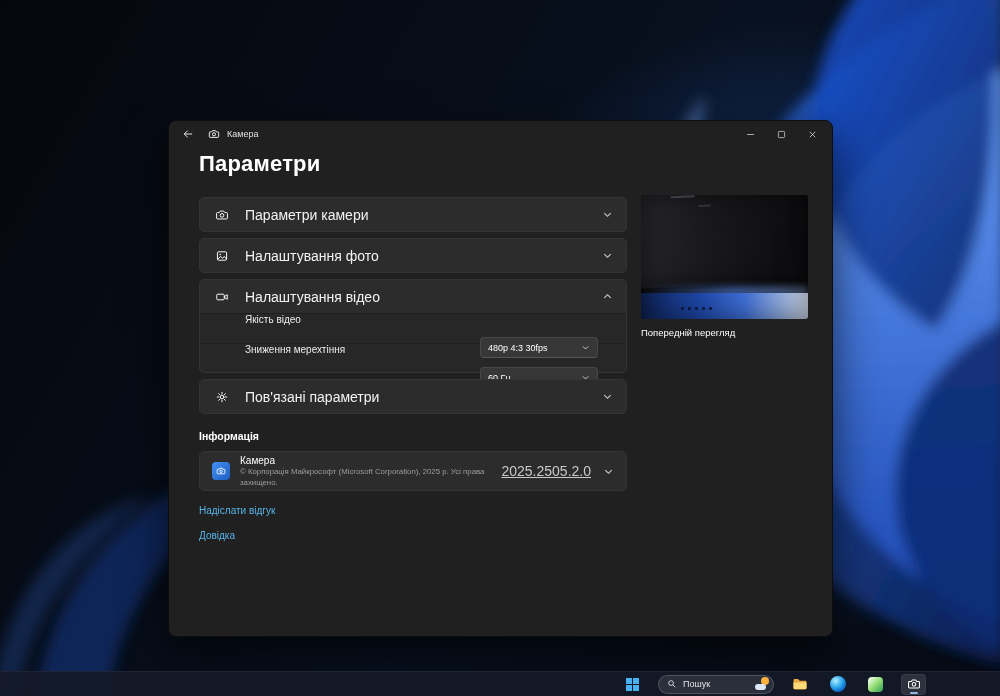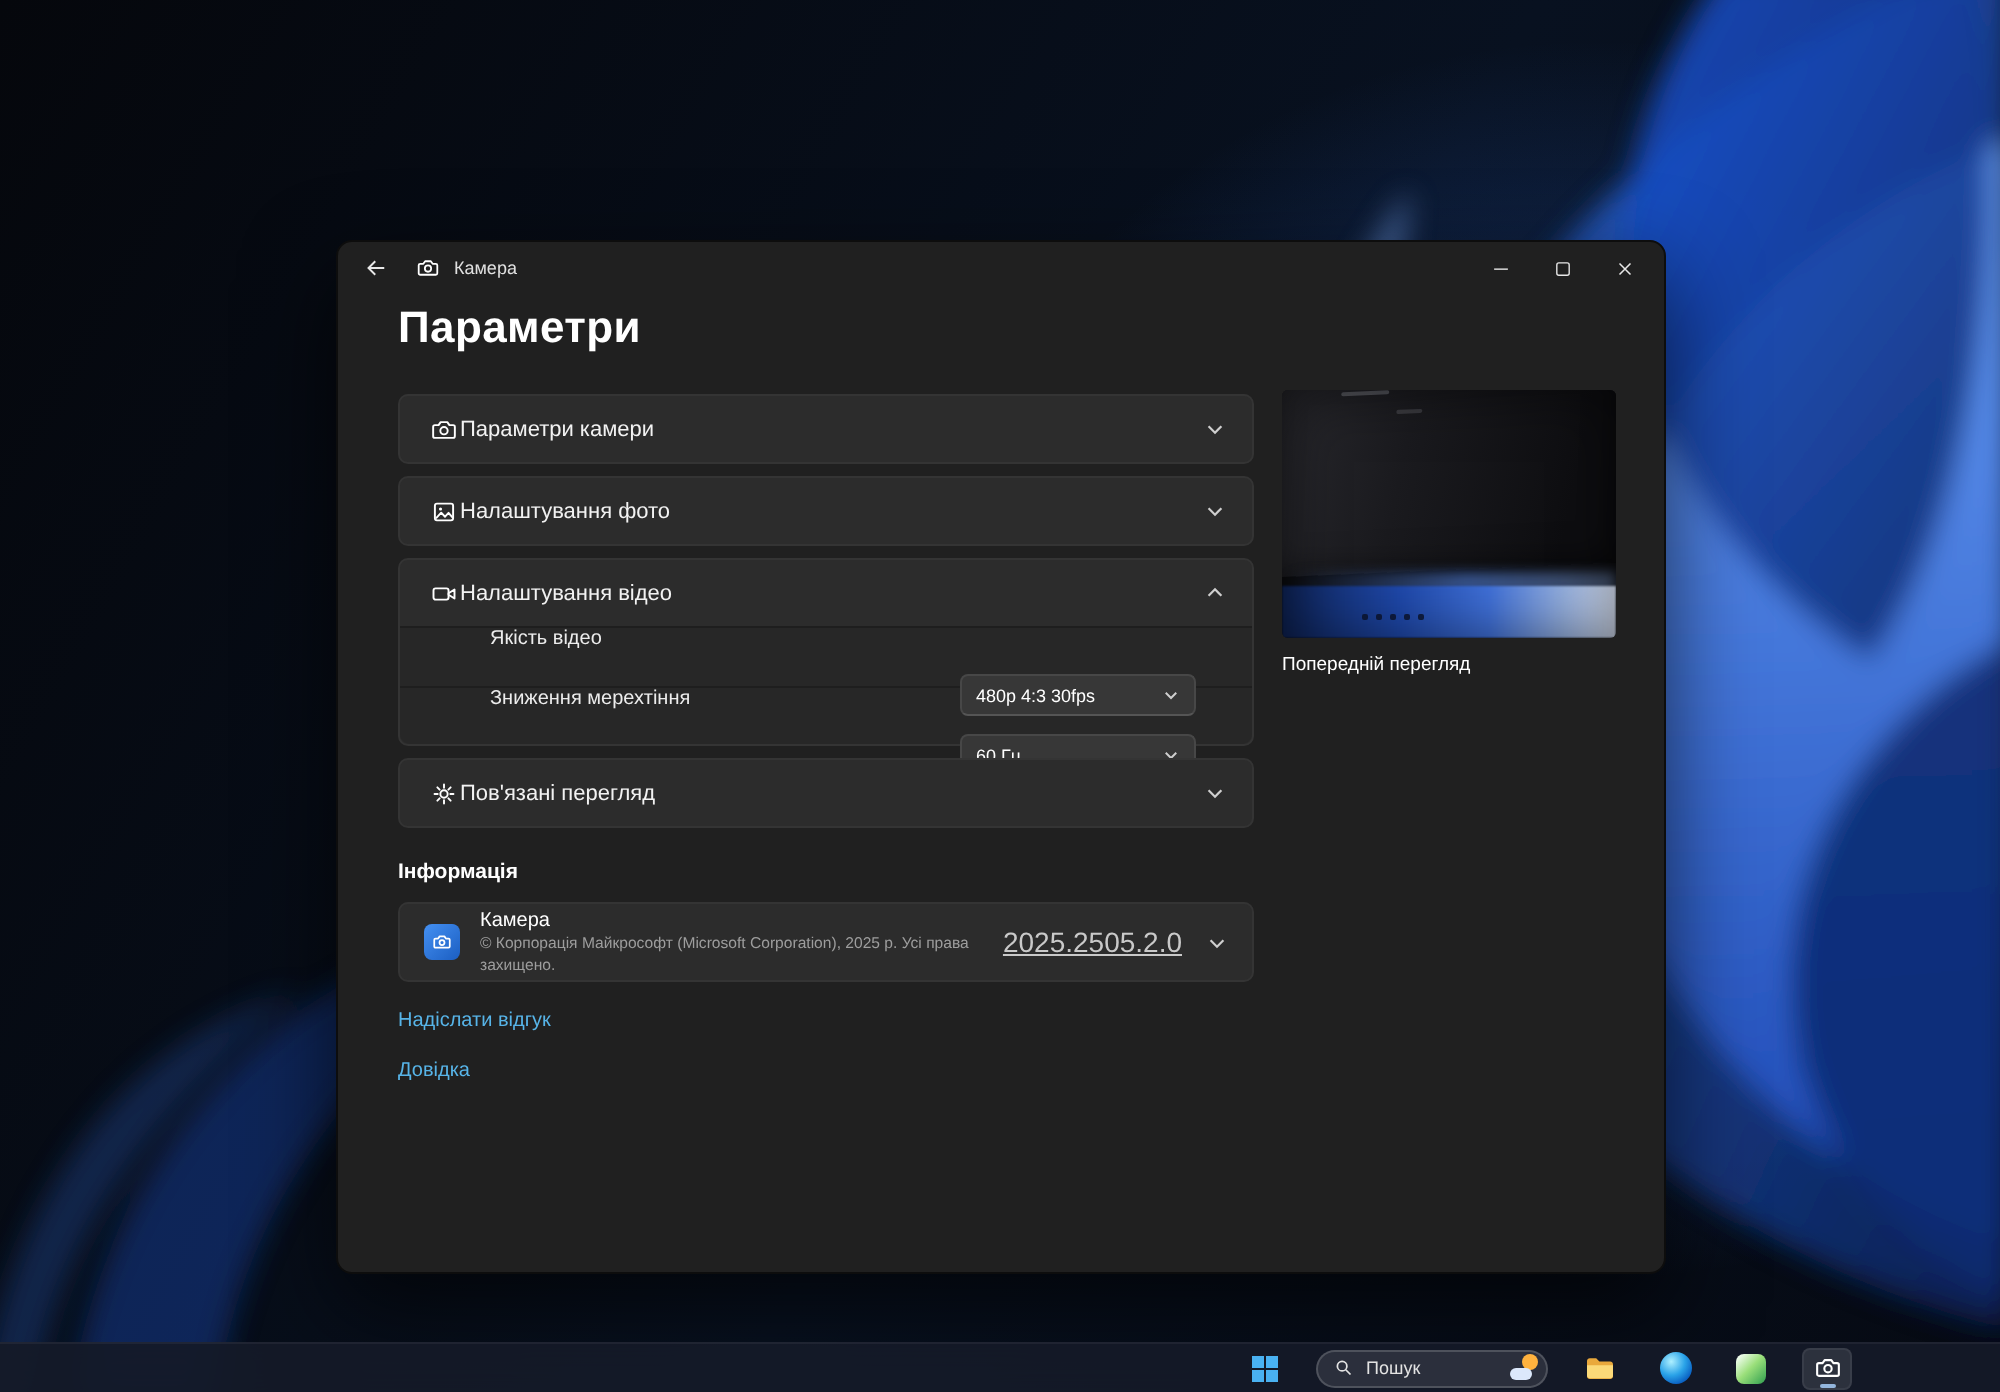--- a/index.html
+++ b/index.html
@@ -18,21 +18,21 @@
   .win-controls{position:absolute;right:6px;top:1px;display:flex;gap:3px;}
   .win-controls .tb-btn{width:28px;height:24px;}
   .page-title{position:absolute;left:30px;top:30px;font-size:22px;font-weight:700;letter-spacing:.2px;}
 
   .left-col{position:absolute;left:30px;top:76px;width:428px;}
   .right-col{position:absolute;left:472px;top:74px;width:167px;}
 
   .card{position:relative;background:#2c2c2c;border:1px solid #343434;border-radius:5px;margin-bottom:6px;}
   .card-header{display:flex;align-items:center;height:33px;padding:0 13px;cursor:default;}
   .cicon{width:17px;display:flex;justify-content:center;color:#fff;}
-  .clabel{font-size:11px;color:#f2f2f2;}
+  .clabel{margin-left:15px;font-size:14px;color:#f2f2f2;}
   .chev{margin-left:auto;display:flex;color:#cfcfcf;}
   .rows{border-top:1px solid #1e1e1e;background:#272727;border-radius:0 0 5px 5px;}
   .row{display:flex;align-items:flex-start;height:29px;padding:0 28px 0 45px;}
   .row + .row{border-top:1px solid #1e1e1e;}
   .rlabel{font-size:10px;color:#ececec;}
   .dropdown{margin-left:auto;width:118px;height:21px;background:#373737;border:1px solid #474747;
     border-bottom-color:#555;border-radius:4px;display:flex;align-items:center;padding:0 7px;font-size:9px;color:#fff;margin-top:23px;}
   .dropdown .dchev{margin-left:auto;display:flex;color:#cfcfcf;}
 
   .info-header{margin:16px 0 9px;font-size:10.5px;font-weight:700;}
@@ -238,21 +238,21 @@
       </div>
 
       <div class="card">
         <div class="card-header">
           <span class="cicon">
             <svg width="14" height="14" viewBox="0 0 16 16" fill="none" stroke="currentColor" stroke-width="1.1" stroke-linecap="round">
                 <circle cx="8" cy="8" r="2.1"></circle>
                 <path d="M8 2.6v1.8M8 11.6v1.8M2.6 8h1.8M11.6 8h1.8M4.2 4.2l1.3 1.3M10.5 10.5l1.3 1.3M11.8 4.2l-1.3 1.3M5.5 10.5l-1.3 1.3"></path>
               </svg>
           </span>
-          <span class="clabel">Пов'язані перегляд</span>
+          <span class="clabel">Пов'язані параметри</span>
           <span class="chev">
             <svg width="11" height="11" viewBox="0 0 12 12" fill="none" stroke="currentColor" stroke-width="1.2">
                 <path d="M2.5 4.5L6 8l3.5-3.5"></path>
               </svg>
           </span>
         </div>
       </div>
 
       <div class="info-header">Інформація</div>
 

